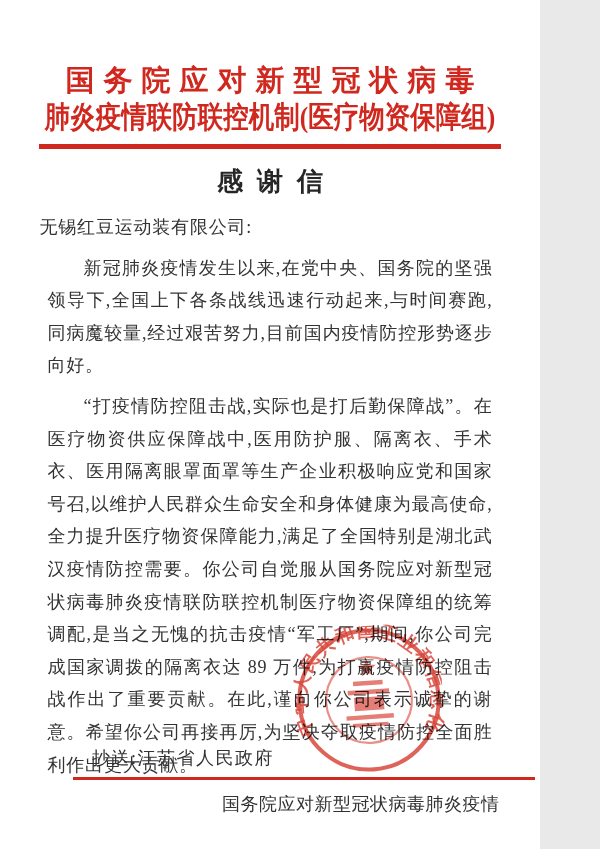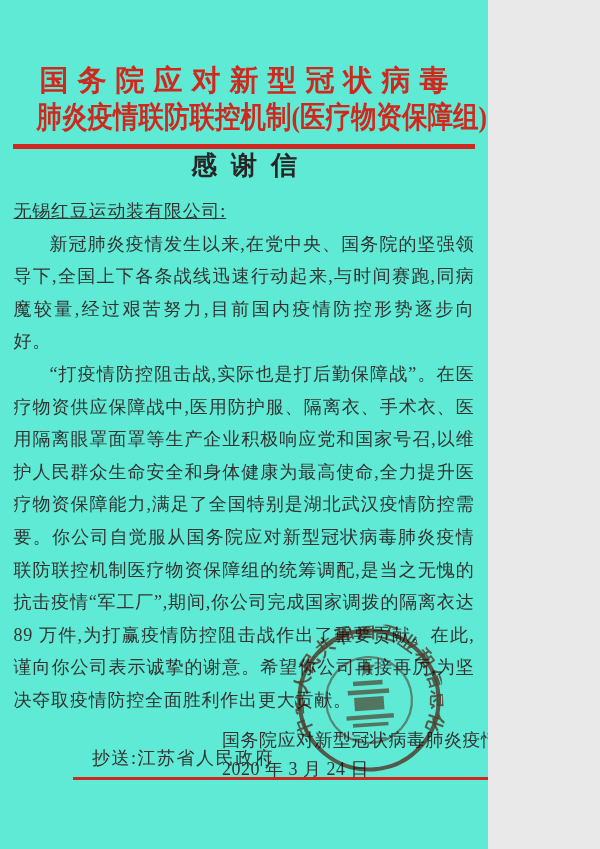--- a/index.html
+++ b/index.html
@@ -5,50 +5,50 @@
   :root { --red: #d0281e; --seal-red: #d5372b; --ink: #333; }
   * { box-sizing: border-box; }
   html, body { margin: 0; padding: 0; }
   body {
     width: 600px; height: 849px;
     font-family: "Liberation Serif", serif;
     background: #e9e9e9;
   }
   .page {
     position: relative;
-    width: 488px; height: 849px;
-    background: #5eead4;
+    width: 540px; height: 849px;
+    background: #ffffff;
     overflow: hidden;
   }
   .letterhead { padding-top: 62px; text-align: center; color: var(--red); font-weight: bold; }
   .lh1 {
     font-size: 29px; letter-spacing: 9px; text-indent: 9px;
     white-space: nowrap; line-height: 36px;
   }
   .lh2 {
     font-size: 30px; line-height: 38px; white-space: nowrap;
     transform: scaleX(0.85); transform-origin: 50% 50%;
   }
   .divider {
     width: 462px; height: 3px; margin: 8px auto 0;
     border-top: 3px solid var(--red);
     border-bottom: 2px solid var(--red);
   }
   .title {
-    text-align: center;
+    margin-top: 16px; text-align: center;
     font-size: 26px; font-weight: bold; color: #262626;
     letter-spacing: 14px; text-indent: 14px; line-height: 34px;
   }
   .body-block {
     width: 461px; margin: 12px auto 0;
     font-size: 18px; line-height: 32.6px; letter-spacing: 0.8px;
     color: var(--ink); text-align: justify;
   }
-  .salutation { margin: 0; text-decoration: underline; }
-  p.para { margin: 0; text-indent: 2em; }
+  .salutation { margin: 0; }
+  p.para { margin: 8px; text-indent: 2em; }
   .signature {
     position: relative; z-index: 1;
     width: 310px; margin: 9px 0 0 222px;
     text-align: left; font-size: 18px; line-height: 29px;
     color: var(--ink); letter-spacing: 0.5px;
   }
   .seal {
     position: absolute; left: 295px; top: 626px;
     width: 148px; height: 148px;
     z-index: 2; mix-blend-mode: multiply; opacity: 0.92;
@@ -80,21 +80,20 @@
   <div class="title">感谢信</div>
 
   <div class="body-block">
     <p class="salutation">无锡红豆运动装有限公司:</p>
     <p class="para">新冠肺炎疫情发生以来,在党中央、国务院的坚强领导下,全国上下各条战线迅速行动起来,与时间赛跑,同病魔较量,经过艰苦努力,目前国内疫情防控形势逐步向好。</p>
     <p class="para">“打疫情防控阻击战,实际也是打后勤保障战”。在医疗物资供应保障战中,医用防护服、隔离衣、手术衣、医用隔离眼罩面罩等生产企业积极响应党和国家号召,以维护人民群众生命安全和身体健康为最高使命,全力提升医疗物资保障能力,满足了全国特别是湖北武汉疫情防控需要。你公司自觉服从国务院应对新型冠状病毒肺炎疫情联防联控机制医疗物资保障组的统筹调配,是当之无愧的抗击疫情“军工厂”,期间,你公司完成国家调拨的隔离衣达 89 万件,为打赢疫情防控阻击战作出了重要贡献。在此,谨向你公司表示诚挚的谢意。希望你公司再接再厉,为坚决夺取疫情防控全面胜利作出更大贡献。</p>
   </div>
 
   <div class="signature">
     <div>国务院应对新型冠状病毒肺炎疫情</div>
-    <div>2020 年 3 月 24 日</div>
   </div>
 
   <svg class="seal" viewBox="0 0 200 200" xmlns="http://www.w3.org/2000/svg" xmlns:xlink="http://www.w3.org/1999/xlink">
     <circle cx="100" cy="100" r="94" fill="none" stroke="#d5372b" stroke-width="5.5" stroke-opacity="0.85"></circle>
     <path id="sealArc" d="M 24,141 A 86,86 0 1 1 176,141" fill="none"></path>
     <text font-size="25" font-weight="bold" fill="#d5372b" fill-opacity="0.85" letter-spacing="2.5" font-family="Liberation Serif, serif">
       <textPath href="#sealArc" xlink:href="#sealArc" startOffset="2">中华人民共和国工业和信息化部</textPath>
     </text>
     <g fill="#d5372b" fill-opacity="0.7">
       <circle cx="100" cy="100" r="58" fill="none" stroke="#d5372b" stroke-width="3" stroke-opacity="0.6"></circle>

